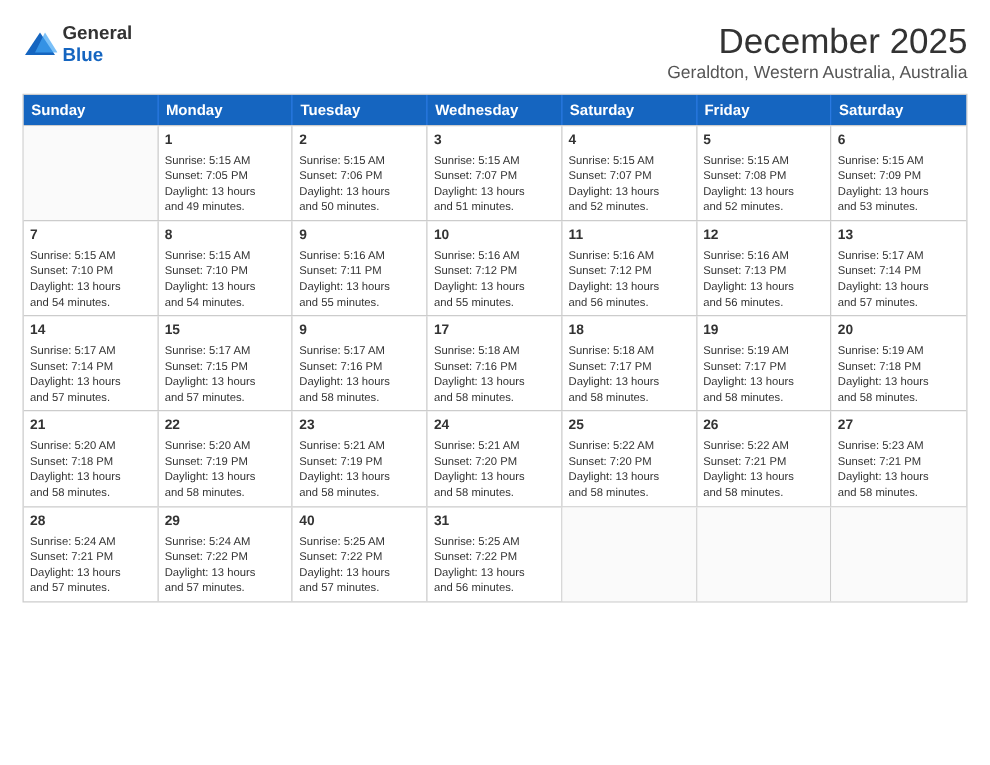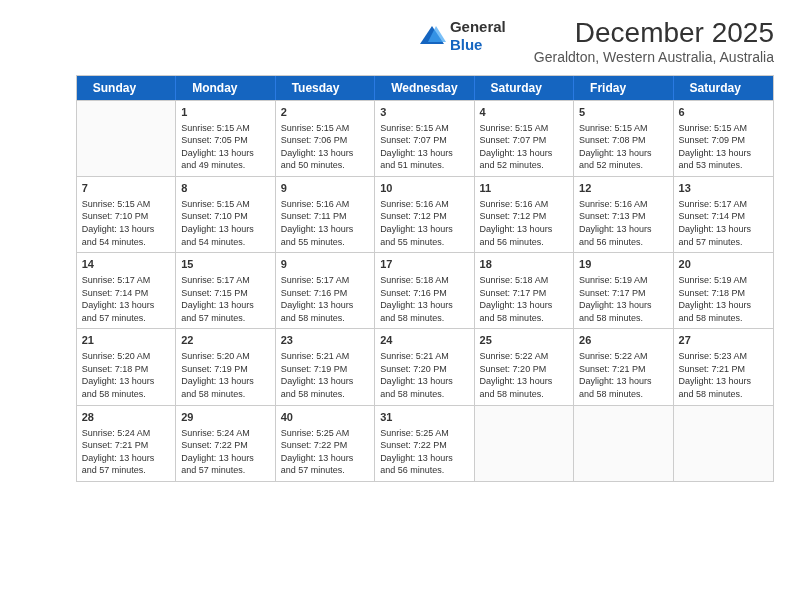--- a/index.html
+++ b/index.html
@@ -9,21 +9,20 @@
       background: #fff;
       font-family: Arial, sans-serif;
       overflow: hidden;
     }
     .page {
       width: 792px;
       height: 476px;
       padding: 18px 18px 12px 18px;
       display: flex;
       flex-direction: column;
-      align-items: flex-end;
     }
     .header {
       display: flex;
       justify-content: space-between;
       align-items: flex-start;
       margin-bottom: 10px;
     }
     .logo {
       display: flex;
       align-items: center;
@@ -62,21 +61,21 @@
     }
     .cal-header-row {
       display: grid;
       grid-template-columns: repeat(7, 1fr);
       background: #1565c0;
     }
     .cal-header-cell {
       color: #fff;
       font-size: 12px;
       font-weight: bold;
-      padding: 5px 16px;
+      padding: 5px 6px;
       border-right: 1px solid #2a7ae2;
       text-align: left;
     }
     .cal-header-cell:last-child { border-right: none; }
     .cal-body {
       flex: 1;
       display: flex;
       flex-direction: column;
     }
     .cal-week {

